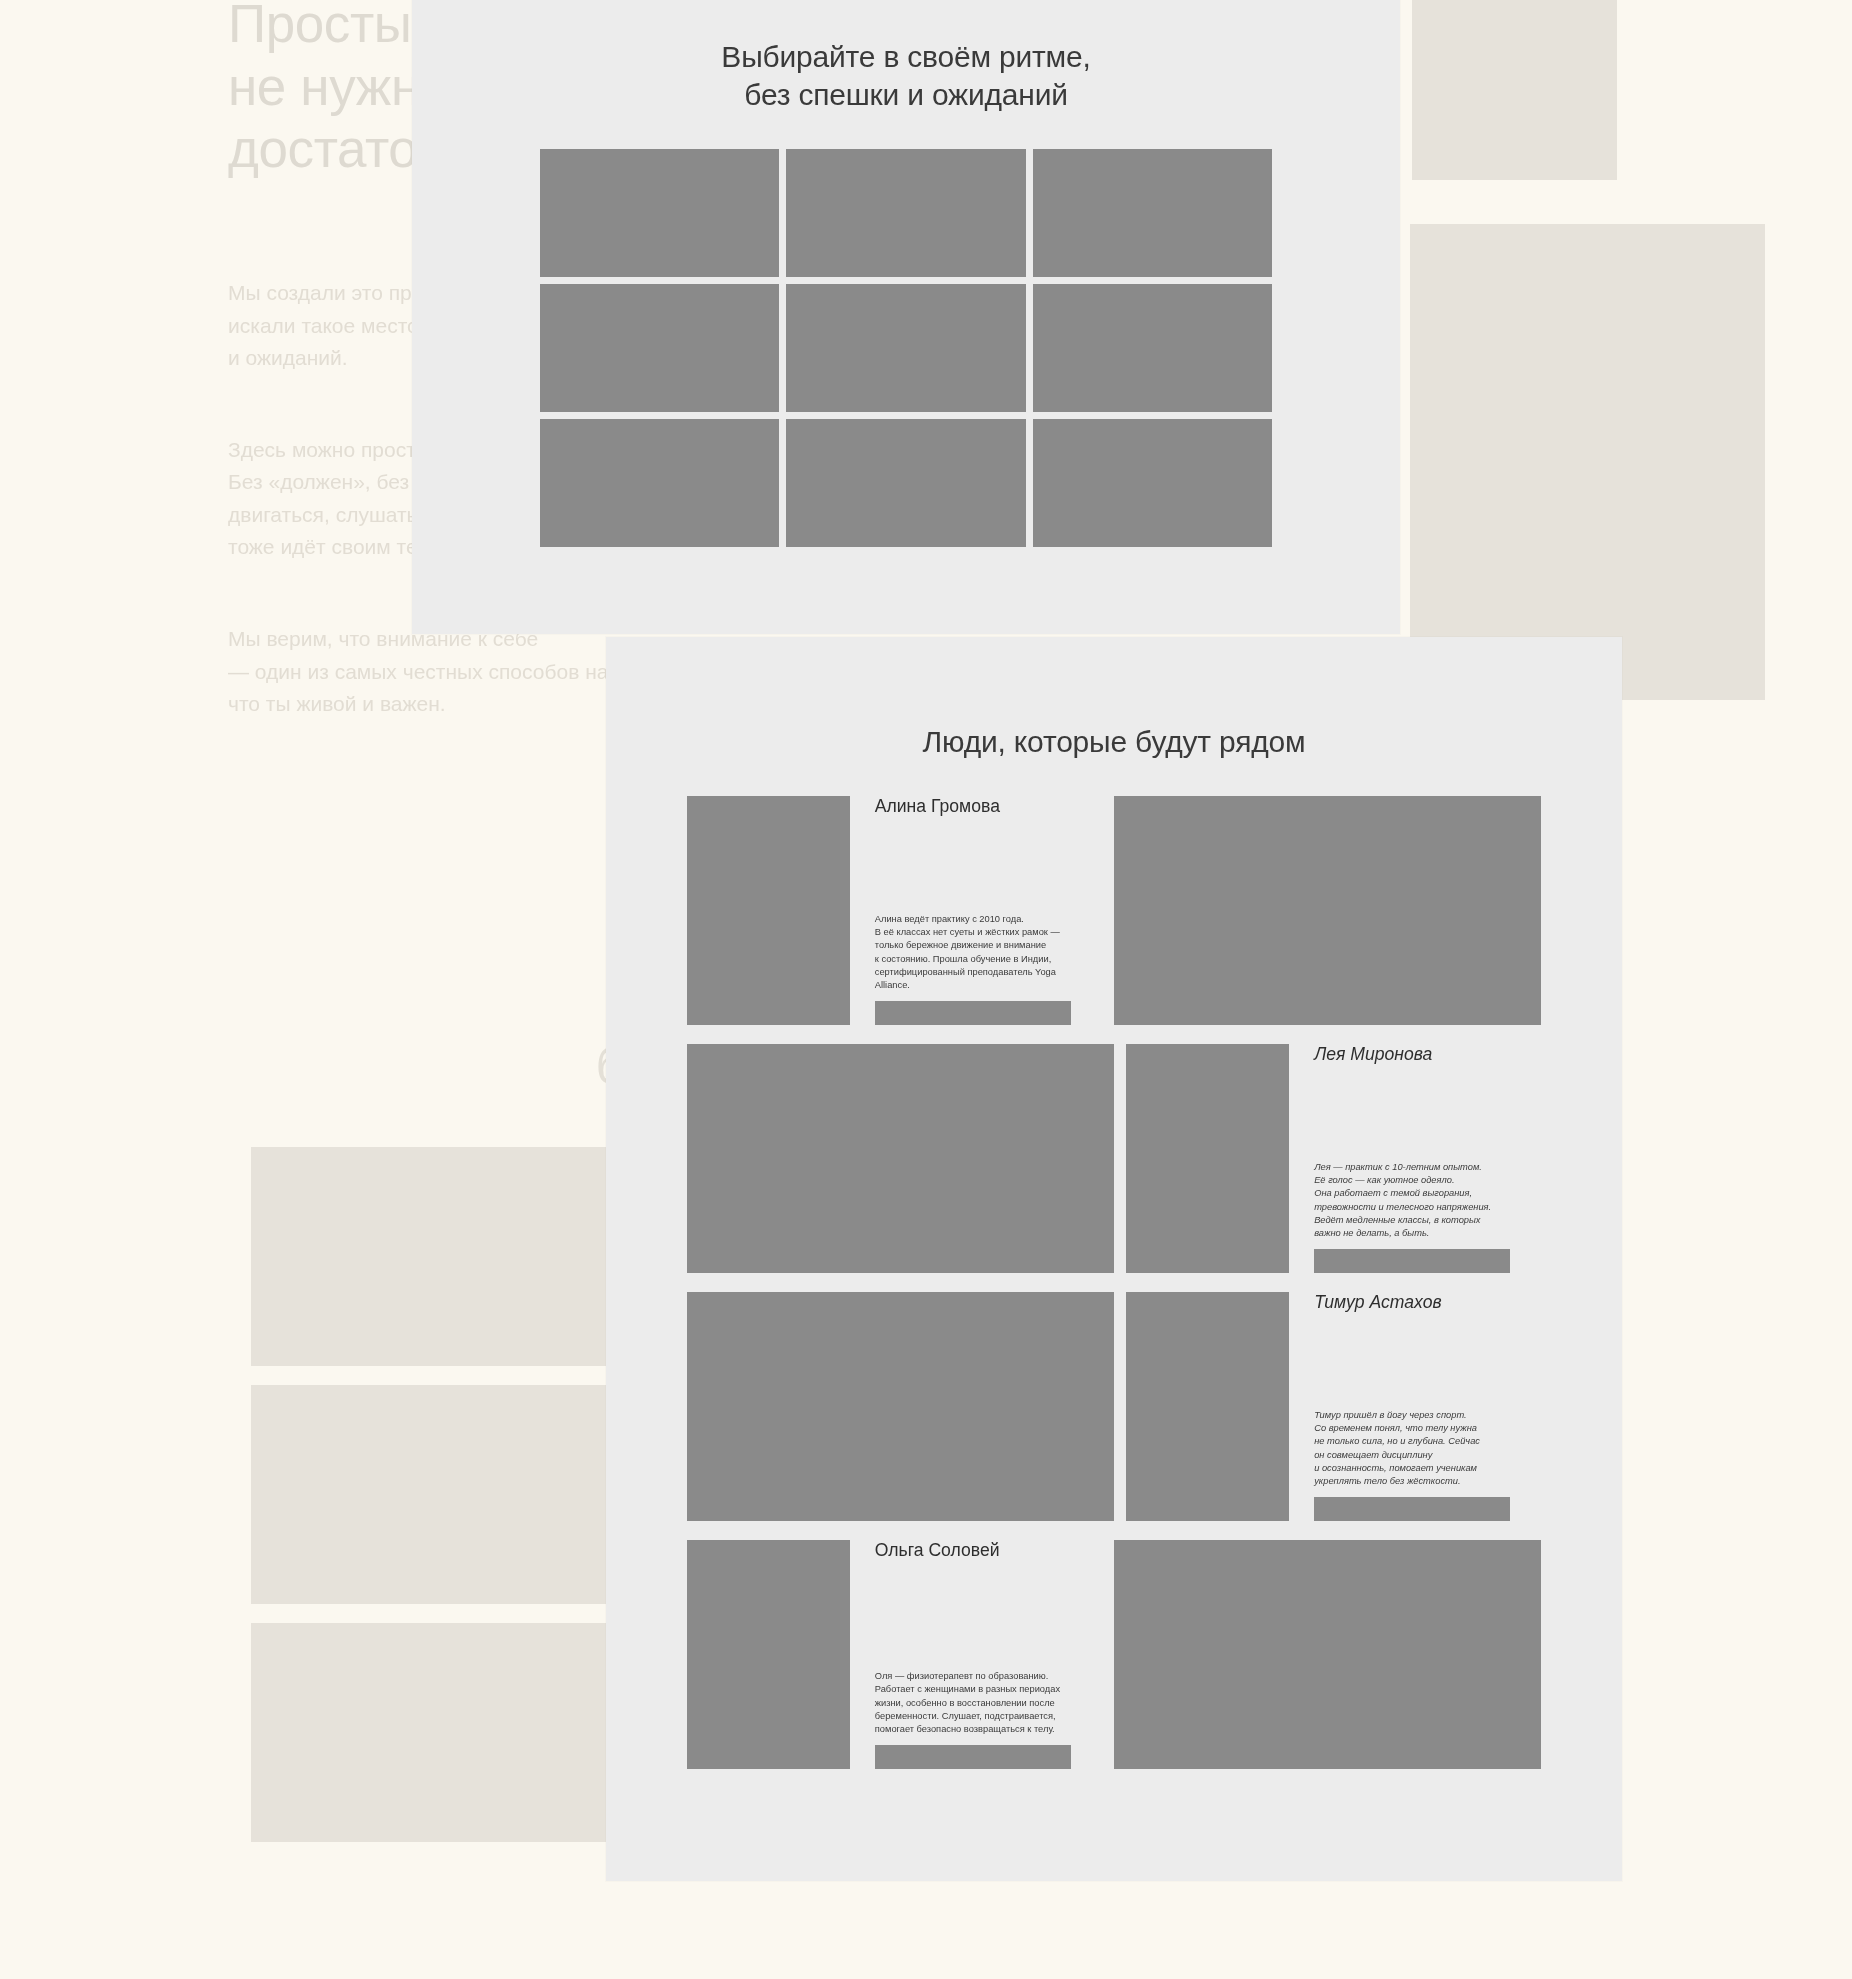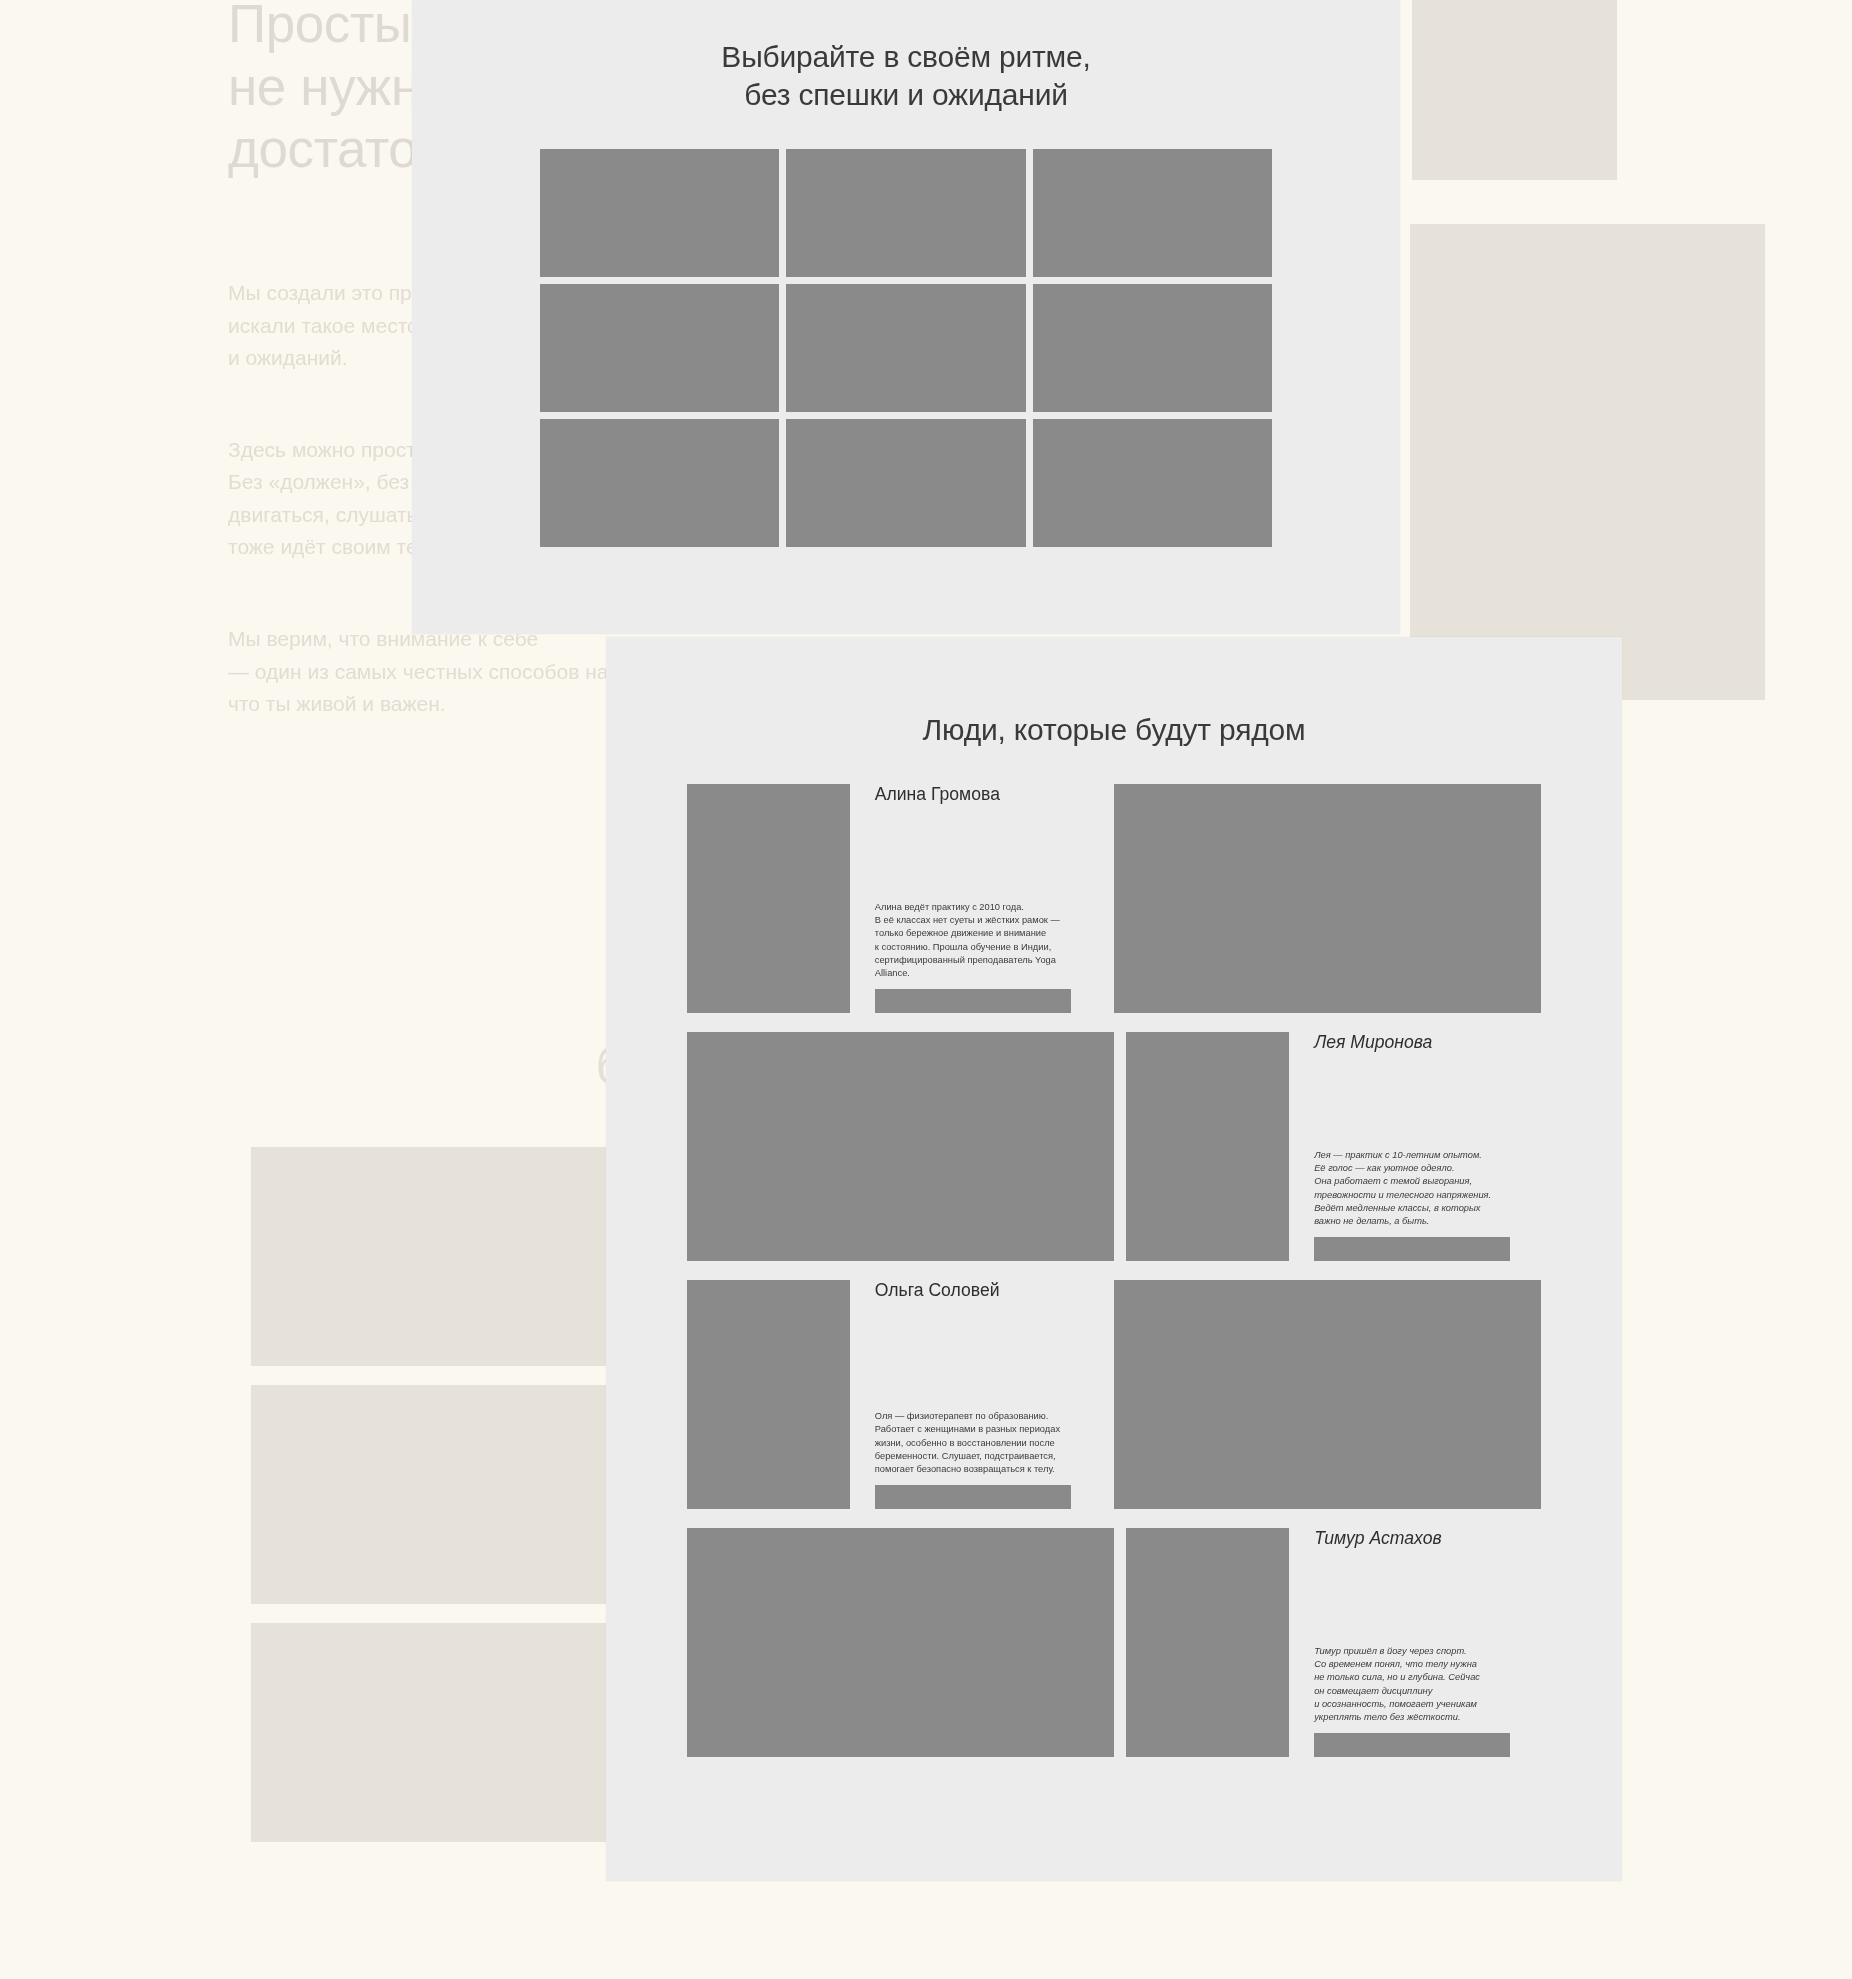--- a/index.html
+++ b/index.html
@@ -108,21 +108,21 @@
 
   
   .card-b {
     left: 606px;
     top: 637px;
     width: 1016px;
     height: 1244px;
     z-index: 3;
   }
   .card-b-title {
-    margin: 4px;
+    margin: 16px;
     padding-top: 72px;
     text-align: center;
     font-size: 30px;
     color: #3A3A3A;
     font-weight: 400;
     letter-spacing: -0.2px;
   }
   .teacher-list {
     margin: 37px auto 0;
     width: 854px;
@@ -246,44 +246,44 @@
 Она работает с темой выгорания,
 тревожности и телесного напряжения.
 Ведёт медленные классы, в которых
 важно не делать, а быть.</div>
         <div class="t-cta wide-cta"></div>
       </div>
       <div class="portrait"></div>
       <div class="wide"></div>
     </div>
 
-    <div class="teacher-row">
-      <div class="portrait"></div>
-      <div class="info">
-        <div class="t-name">Ольга Соловей</div>
-        <div class="t-bio">Оля — физиотерапевт по образованию.
-Работает с женщинами в разных периодах
-жизни, особенно в восстановлении после
-беременности. Слушает, подстраивается,
-помогает безопасно возвращаться к телу.</div>
-        <div class="t-cta narrow"></div>
-      </div>
-      <div class="wide"></div>
-    </div>
-
     <div class="teacher-row reverse">
       <div class="info">
         <div class="t-name">Тимур Астахов</div>
         <div class="t-bio">Тимур пришёл в йогу через спорт.
 Со временем понял, что телу нужна
 не только сила, но и глубина. Сейчас
 он совмещает дисциплину
 и осознанность, помогает ученикам
 укреплять тело без жёсткости.</div>
         <div class="t-cta wide-cta"></div>
       </div>
       <div class="portrait"></div>
       <div class="wide"></div>
     </div>
 
+    <div class="teacher-row">
+      <div class="portrait"></div>
+      <div class="info">
+        <div class="t-name">Ольга Соловей</div>
+        <div class="t-bio">Оля — физиотерапевт по образованию.
+Работает с женщинами в разных периодах
+жизни, особенно в восстановлении после
+беременности. Слушает, подстраивается,
+помогает безопасно возвращаться к телу.</div>
+        <div class="t-cta narrow"></div>
+      </div>
+      <div class="wide"></div>
+    </div>
+
   </div>
 </section>
 
 
 </body></html>

